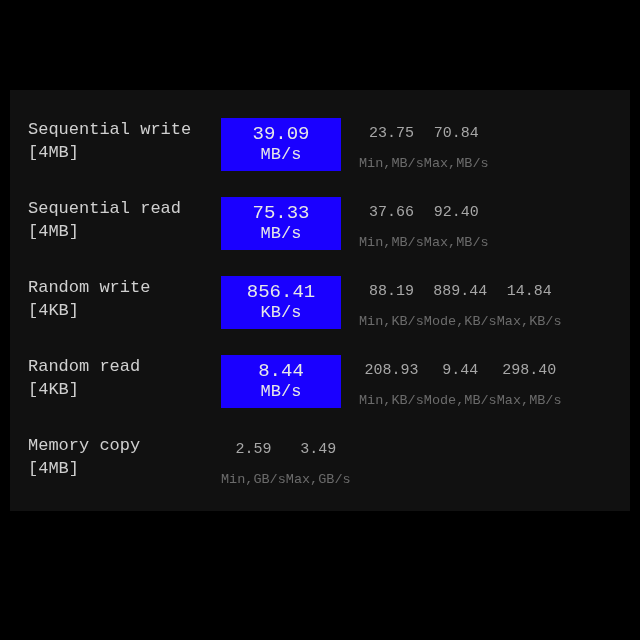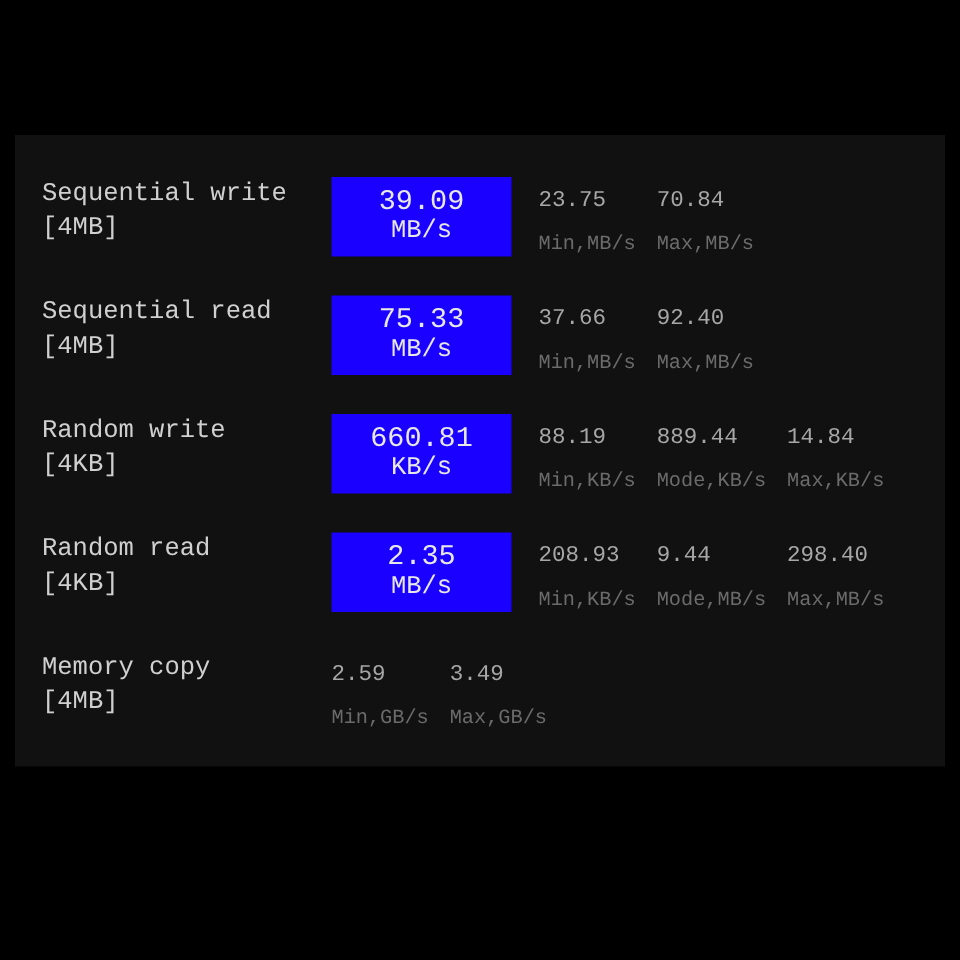--- a/index.html
+++ b/index.html
@@ -42,22 +42,22 @@
     box-sizing:border-box;
     display:flex;
     flex-direction:column;
     justify-content:center;
     text-align:center;
   }
   .chip .val{font-size:19px}
   .chip .unit{font-size:17px;margin-top:-1px}
   .stats{
     display:flex;
-    gap:14px;
     padding-top:6px;
+    text-align:center;
   }
   .stat{
     display:flex;
     flex-direction:column;
     line-height:19px;
   }
   .stat .v{color:#a7a7a7;font-size:15px}
   .stat .l{color:#6b6b6b;font-size:13.5px;margin-top:11px;white-space:nowrap}
 </style>
 </head>
@@ -100,21 +100,21 @@
         <span class="v">92.40</span>
         <span class="l">Max,MB/s</span>
       </div>
     </div>
   </div>
 
   <div class="row">
     <div class="name">Random write
 [4KB]</div>
     <div class="chip">
-      <span class="val">660.81</span>
+      <span class="val">856.41</span>
       <span class="unit">KB/s</span>
     </div>
     <div class="stats">
       <div class="stat">
         <span class="v">88.19</span>
         <span class="l">Min,KB/s</span>
       </div>
       <div class="stat">
         <span class="v">889.44</span>
         <span class="l">Mode,KB/s</span>
@@ -123,21 +123,21 @@
         <span class="v">14.84</span>
         <span class="l">Max,KB/s</span>
       </div>
     </div>
   </div>
 
   <div class="row">
     <div class="name">Random read
 [4KB]</div>
     <div class="chip">
-      <span class="val">2.35</span>
+      <span class="val">8.44</span>
       <span class="unit">MB/s</span>
     </div>
     <div class="stats">
       <div class="stat">
         <span class="v">208.93</span>
         <span class="l">Min,KB/s</span>
       </div>
       <div class="stat">
         <span class="v">9.44</span>
         <span class="l">Mode,MB/s</span>

